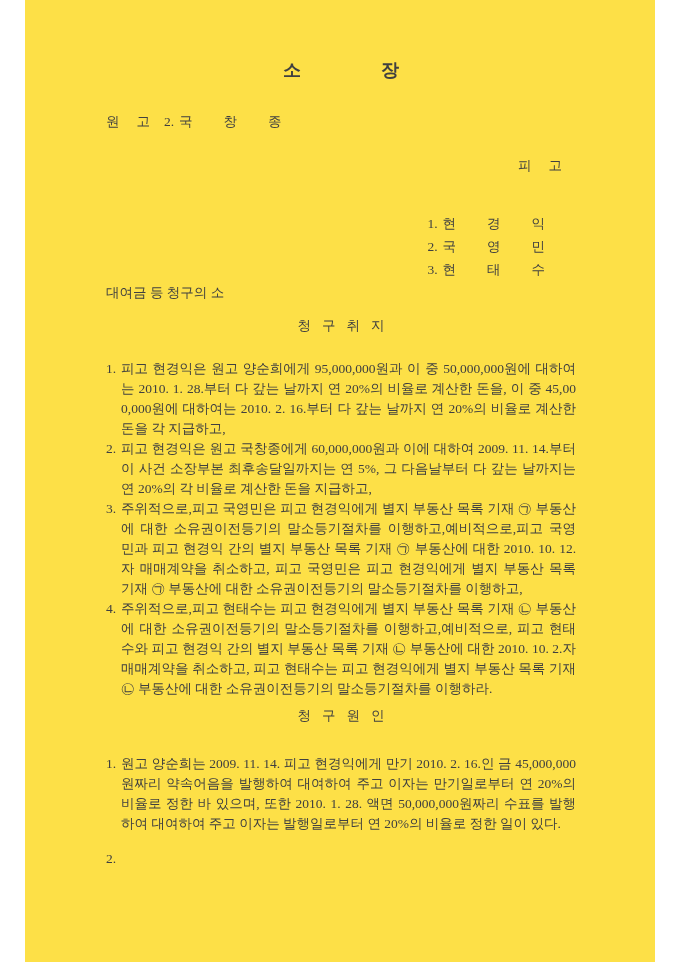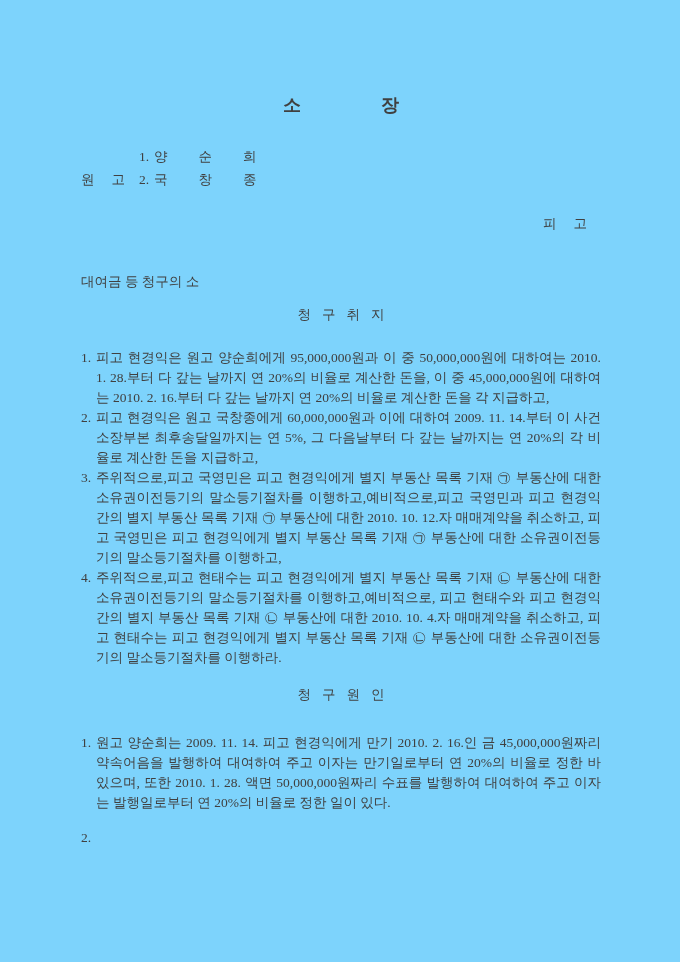--- a/index.html
+++ b/index.html
@@ -1,26 +1,26 @@
 <!DOCTYPE html>
 <html lang="ko"><head>
 <meta charset="utf-8">
 <style>
   html, body { margin: 0; padding: 0; background: #ffffff; }
   .page {
     position: relative;
-    width: 680px;
+    width: 630px;
     height: 962px;
     box-sizing: border-box;
     margin: 0 auto;
-    background: #7dd3fc;
+    background: #fde047;
     color: #404040;
     font-family: "Liberation Serif", "DejaVu Serif", serif;
     font-size: 13.5px;
-    padding: 95px 79px 0 81px;
+    padding: 60px 79px 0 81px;
     overflow: hidden;
   }
 
   
   .doc-title {
     text-align: center;
     font-size: 18px;
     font-weight: bold;
     line-height: 20px;
     margin-bottom: 30px;
@@ -37,21 +37,21 @@
   .pnum { display: inline-block; width: 15px; }
   .pname { letter-spacing: 31px; }
 
   
   .case-title { margin-top: 3px; line-height: 18px; }
 
   
   .section-heading { text-align: center; line-height: 17px; white-space: nowrap; }
   .section-heading .hd { letter-spacing: 11px; margin-right: -11px; }
   .heading-claim { margin-top: 15px; margin-bottom: 25px; }
-  .heading-cause { margin-top: 18px; margin-bottom: 30px; }
+  .heading-cause { margin-top: 8px; margin-bottom: 30px; }
 
   
   .item {
     position: relative;
     padding-left: 15px;
     line-height: 20px;
     text-align: justify;
     text-justify: inter-word;
     word-break: break-all;
   }
@@ -65,51 +65,59 @@
 
   <div class="doc-title">
     <span class="ttl">소장</span>
   </div>
 
   <div class="parties">
     <div class="party-block plaintiffs">
       <div class="party-label">원고</div>
       <div class="party-names">
         <div class="party-row">
-          <span class="pnum">1.</span><span class="pname">양순희</span>
-        </div>
-        <div class="party-row">
           <span class="pnum">2.</span><span class="pname">국창종</span>
         </div>
       </div>
     </div>
 
     <div class="party-block defendants">
       <div class="party-label">피고</div>
+      <div class="party-names">
+        <div class="party-row">
+          <span class="pnum">1.</span><span class="pname">현경익</span>
+        </div>
+        <div class="party-row">
+          <span class="pnum">2.</span><span class="pname">국영민</span>
+        </div>
+        <div class="party-row">
+          <span class="pnum">3.</span><span class="pname">현태수</span>
+        </div>
+      </div>
     </div>
   </div>
 
   <div class="case-title">대여금 등 청구의 소</div>
 
   <div class="section claim-section">
     <div class="section-heading heading-claim">
       <span class="hd">청구취지</span>
     </div>
     <div class="items">
       <div class="item">
         <span class="item-num">1.</span><span class="item-text">피고 현경익은 원고 양순희에게 95,000,000원과 이 중 50,000,000원에 대하여는 2010. 1. 28.부터 다 갚는 날까지 연 20%의 비율로 계산한 돈을, 이 중 45,000,000원에 대하여는 2010. 2. 16.부터 다 갚는 날까지 연 20%의 비율로 계산한 돈을 각 지급하고,</span>
       </div>
       <div class="item">
         <span class="item-num">2.</span><span class="item-text">피고 현경익은 원고 국창종에게 60,000,000원과 이에 대하여 2009. 11. 14.부터 이 사건 소장부본 최후송달일까지는 연 5%, 그 다음날부터 다 갚는 날까지는 연 20%의 각 비율로 계산한 돈을 지급하고,</span>
       </div>
       <div class="item">
         <span class="item-num">3.</span><span class="item-text">주위적으로,피고 국영민은 피고 현경익에게 별지 부동산 목록 기재 ㉠ 부동산에 대한 소유권이전등기의 말소등기절차를 이행하고,예비적으로,피고 국영민과 피고 현경익 간의 별지 부동산 목록 기재 ㉠ 부동산에 대한 2010. 10. 12.자 매매계약을 취소하고, 피고 국영민은 피고 현경익에게 별지 부동산 목록 기재 ㉠ 부동산에 대한 소유권이전등기의 말소등기절차를 이행하고,</span>
       </div>
       <div class="item">
-        <span class="item-num">4.</span><span class="item-text">주위적으로,피고 현태수는 피고 현경익에게 별지 부동산 목록 기재 ㉡ 부동산에 대한 소유권이전등기의 말소등기절차를 이행하고,예비적으로, 피고 현태수와 피고 현경익 간의 별지 부동산 목록 기재 ㉡ 부동산에 대한 2010. 10. 4.자 매매계약을 취소하고, 피고 현태수는 피고 현경익에게 별지 부동산 목록 기재 ㉡ 부동산에 대한 소유권이전등기의 말소등기절차를 이행하라.</span>
+        <span class="item-num">4.</span><span class="item-text">주위적으로,피고 현태수는 피고 현경익에게 별지 부동산 목록 기재 ㉡ 부동산에 대한 소유권이전등기의 말소등기절차를 이행하고,예비적으로, 피고 현태수와 피고 현경익 간의 별지 부동산 목록 기재 ㉡ 부동산에 대한 2010. 10. 2.자 매매계약을 취소하고, 피고 현태수는 피고 현경익에게 별지 부동산 목록 기재 ㉡ 부동산에 대한 소유권이전등기의 말소등기절차를 이행하라.</span>
       </div>
     </div>
   </div>
 
   <div class="section cause-section">
     <div class="section-heading heading-cause">
       <span class="hd">청구원인</span>
     </div>
     <div class="items">
       <div class="item">

